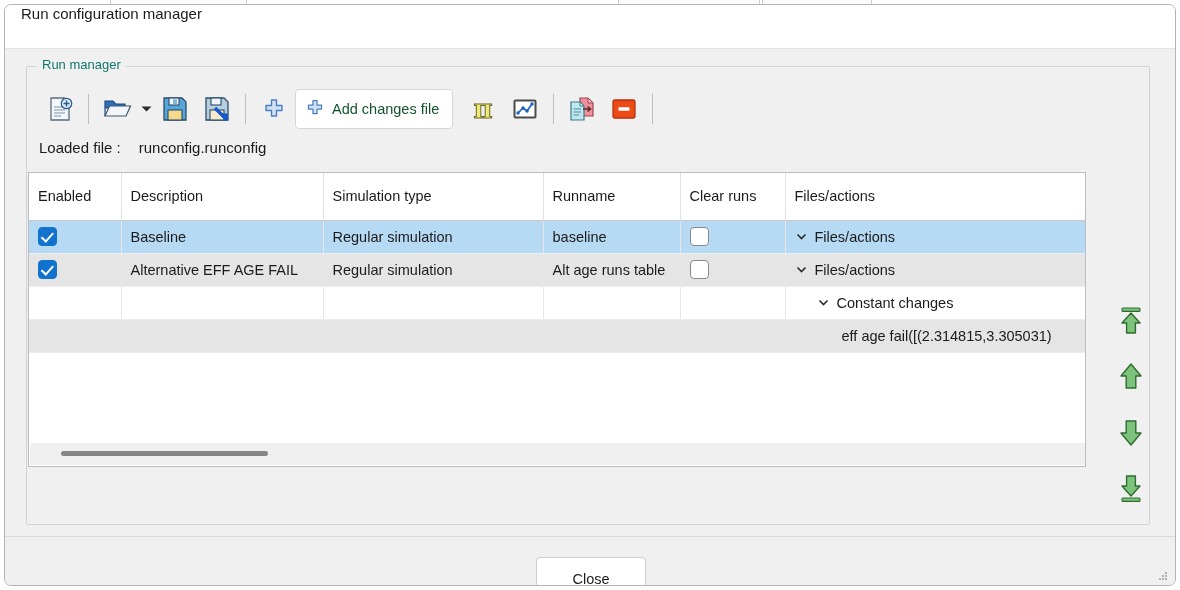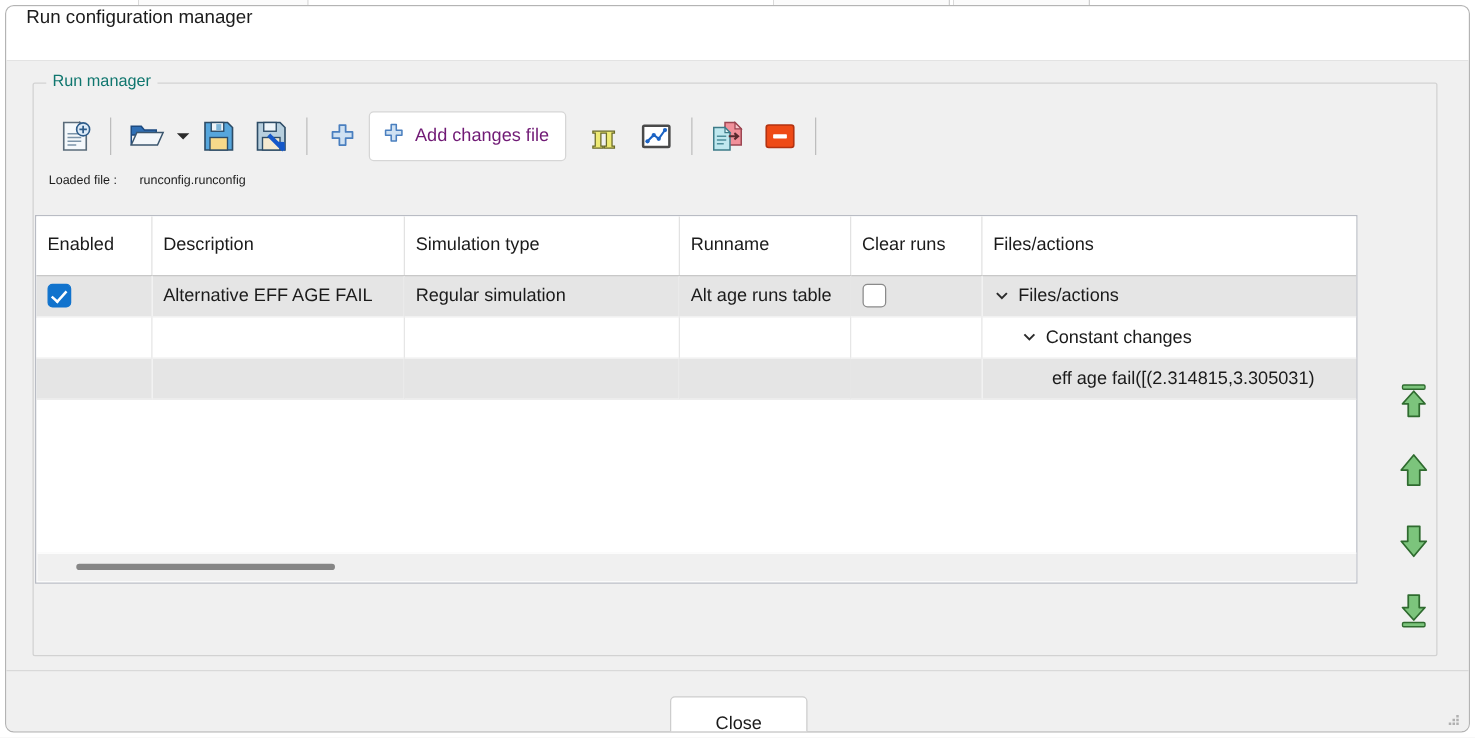--- a/index.html
+++ b/index.html
@@ -99,31 +99,31 @@
     cursor: pointer;
   }
   .tb-labelbtn {
     height: 38px;
     display: flex; align-items: center; gap: 8px;
     padding: 0 13px 0 10px;
     background: #ffffff;
     border: 1px solid #d6d6d6;
     border-radius: 4px;
     font-size: 14.5px;
-    color: #701a75;
+    color: #14532d;
     cursor: pointer;
     margin-right: 9px;
     white-space: nowrap;
   }
 
   
   .loadedfile {
     position: absolute;
     left: 12px; top: 72px;
-    font-size: 10px;
+    font-size: 15px;
     color: #1b1b1b;
     display: flex;
     gap: 18px;
   }
 
   
   .tablewrap {
     position: absolute;
     left: 1px; top: 105px;
     width: 1058px; height: 295px;
@@ -409,20 +409,41 @@
               <th>Enabled</th>
               <th>Description</th>
               <th>Simulation type</th>
               <th>Runname</th>
               <th>Clear runs</th>
               <th>Files/actions</th>
             </tr>
           </thead>
           <tbody>
 
+            <tr class="row-selected">
+              <td>
+                <span class="cb checked"></span>
+              </td>
+              <td>Baseline</td>
+              <td>Regular simulation</td>
+              <td>baseline</td>
+              <td>
+                <span class="cb"></span>
+              </td>
+              <td>
+                <span class="treecell">
+                  <span class="chev">
+                    <svg width="13" height="13" viewBox="0 0 13 13">
+                        <path d="M2.5 4.5 L6.5 8.5 L10.5 4.5" fill="none" stroke="#2b2b2b" stroke-width="1.6"></path>
+                      </svg>
+                  </span>
+                  <span>Files/actions</span>
+                </span>
+              </td>
+            </tr>
 
             <tr class="row-even">
               <td>
                 <span class="cb checked"></span>
               </td>
               <td>Alternative EFF AGE FAIL</td>
               <td>Regular simulation</td>
               <td>Alt age runs table</td>
               <td>
                 <span class="cb"></span>

